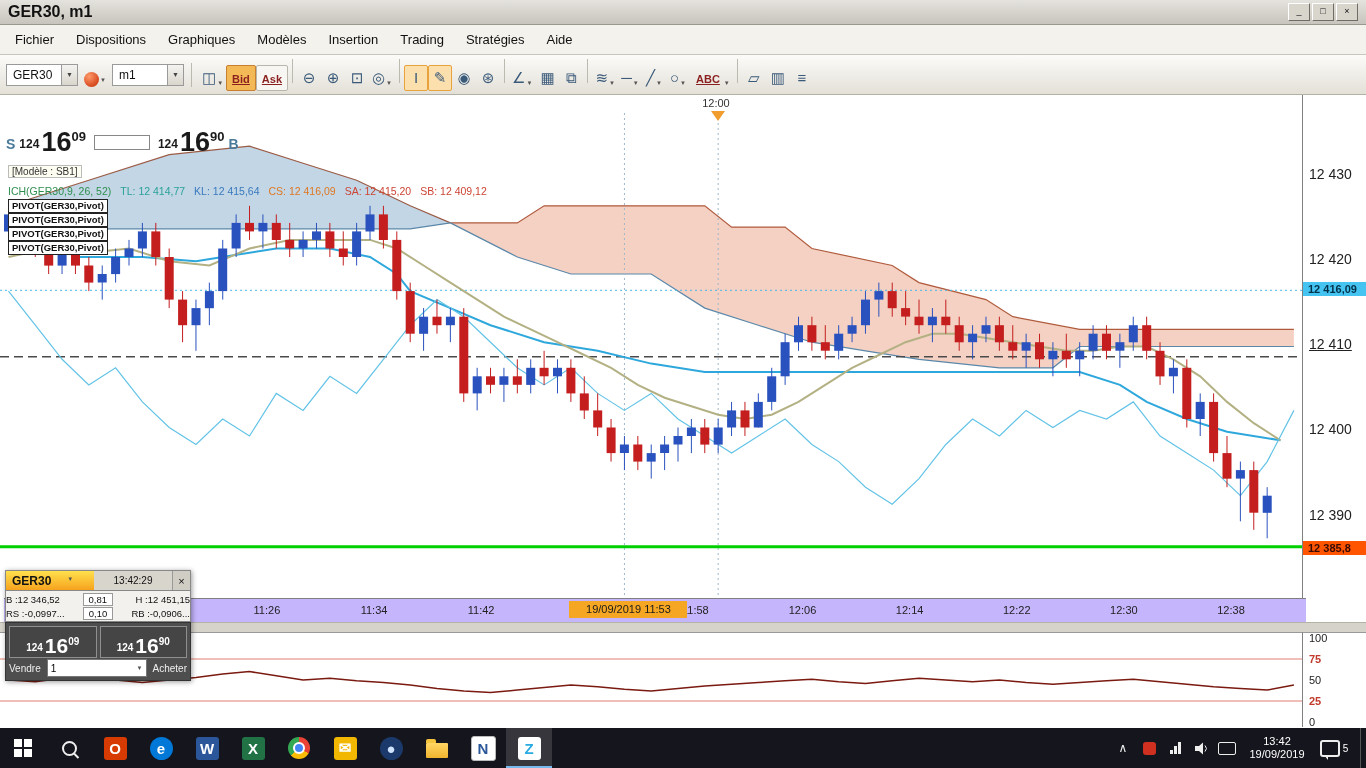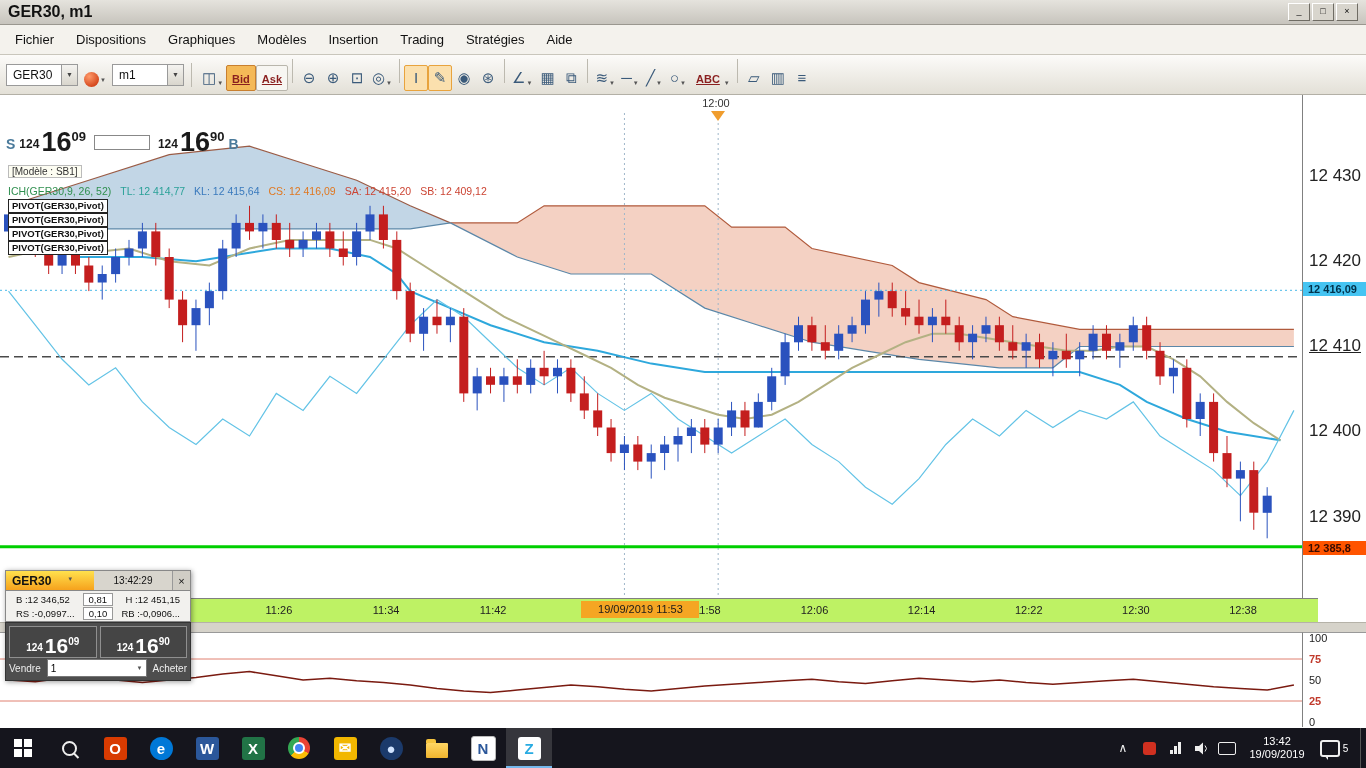--- a/index.html
+++ b/index.html
@@ -51,24 +51,24 @@
   .model-label{position:absolute;left:8px;top:70px;font-size:10px;color:#333;background:#fdfdf2;
     border:1px solid #bbb;padding:0 3px;z-index:6;}
   .legend{position:absolute;left:8px;top:86px;z-index:6;white-space:nowrap;}
   .leg-item{font-size:10.5px;margin-right:9px;}
   .pivot-stack{position:absolute;left:8px;top:104px;z-index:6;}
   .pivot-box{background:#fff;border:1px solid #222;font-size:9.5px;font-weight:bold;height:12px;
     line-height:11px;padding:0 3px;width:fit-content;margin-bottom:0px;}
   
   .price-axis{position:absolute;top:95px;left:1302px;width:64px;height:527px;background:#fff;
     border-left:1px solid #808080;box-sizing:border-box;}
-  .ptick{position:absolute;left:6px;font-size:17px;color:#222;}
+  .ptick{position:absolute;left:6px;font-size:14px;color:#222;}
   .ptag{position:absolute;left:0;width:64px;font-size:11px;font-weight:bold;padding:1px 0 1px 5px;box-sizing:border-box;z-index:4;}
   
-  .time-axis{position:absolute;top:598px;left:16px;width:1302px;height:24px;background:#bef264;
+  .time-axis{position:absolute;top:598px;left:4px;width:1302px;height:24px;background:#c4b5fd;
     border-top:1px solid #808080;box-sizing:border-box;}
   .ttick{position:absolute;top:5px;width:36px;text-align:center;font-size:11px;color:#222;}
   .thl{position:absolute;top:2px;width:118px;height:17px;line-height:17px;text-align:center;
     font-size:11px;color:#1a1a1a;z-index:3;}
   .gap-strip{position:absolute;top:622px;left:0;width:1366px;height:10px;background:#d6d3ca;
     border-top:1px solid #b5b2a8;box-sizing:border-box;}
   
   .osc-panel{position:absolute;top:632px;left:0;width:1302px;height:95px;background:#fff;
     border-top:1px solid #999;box-sizing:border-box;}
   .osc-axis{position:absolute;top:632px;left:1302px;width:64px;height:95px;background:#fff;
@@ -77,21 +77,21 @@
   .otick.red{color:#c0392b;font-weight:bold;}
   
   .ticket{position:absolute;left:5px;top:570px;width:186px;z-index:30;box-shadow:1px 1px 5px rgba(0,0,0,.4);font-size:10px;}
   .ticket-head{display:flex;height:21px;border:1px solid #888;box-sizing:border-box;}
   .t-sym{width:88px;background:linear-gradient(#ffe14d,#f6a21d);font-weight:bold;font-size:12px;
     display:flex;align-items:center;padding-left:6px;box-sizing:border-box;}
   .t-sym .mini-caret{margin-left:16px;}
   .t-time{flex:1;background:#d8d5cd;font-size:10px;display:flex;align-items:center;justify-content:center;}
   .t-close{width:17px;background:#d0cdc5;border-left:1px solid #999;font-size:11px;
     display:flex;align-items:center;justify-content:center;}
-  .ticket-info{background:#f2f1ee;border:1px solid #888;border-top:0;padding:1px 10px;box-sizing:border-box;}
+  .ticket-info{background:#f2f1ee;border:1px solid #888;border-top:0;padding:1px 0;box-sizing:border-box;}
   .ti-row{display:flex;justify-content:space-between;align-items:center;height:14px;font-size:9.5px;}
   .ti-box{border:1px solid #999;background:#fff;padding:0 2px;min-width:24px;text-align:center;}
   .ticket-trade{background:#4e4e4e;border:1px solid #333;padding:3px;box-sizing:border-box;}
   .tt-prices{display:grid;grid-template-columns:1fr 1fr;gap:3px;}
   .tt-price{border:1px solid #8f8f8f;background:#454545;color:#fff;display:flex;align-items:flex-end;
     justify-content:center;height:32px;padding-bottom:2px;box-sizing:border-box;}
   .tp-small{font-size:10px;font-weight:bold;margin:0 2px 2px 0;}
   .tp-big{font-size:21px;font-weight:bold;line-height:18px;}
   .tp-sup{font-size:10px;font-weight:bold;margin-bottom:8px;}
   .tt-actions{display:grid;grid-template-columns:auto 1fr auto;align-items:center;margin-top:1px;color:#eee;font-size:10px;}

